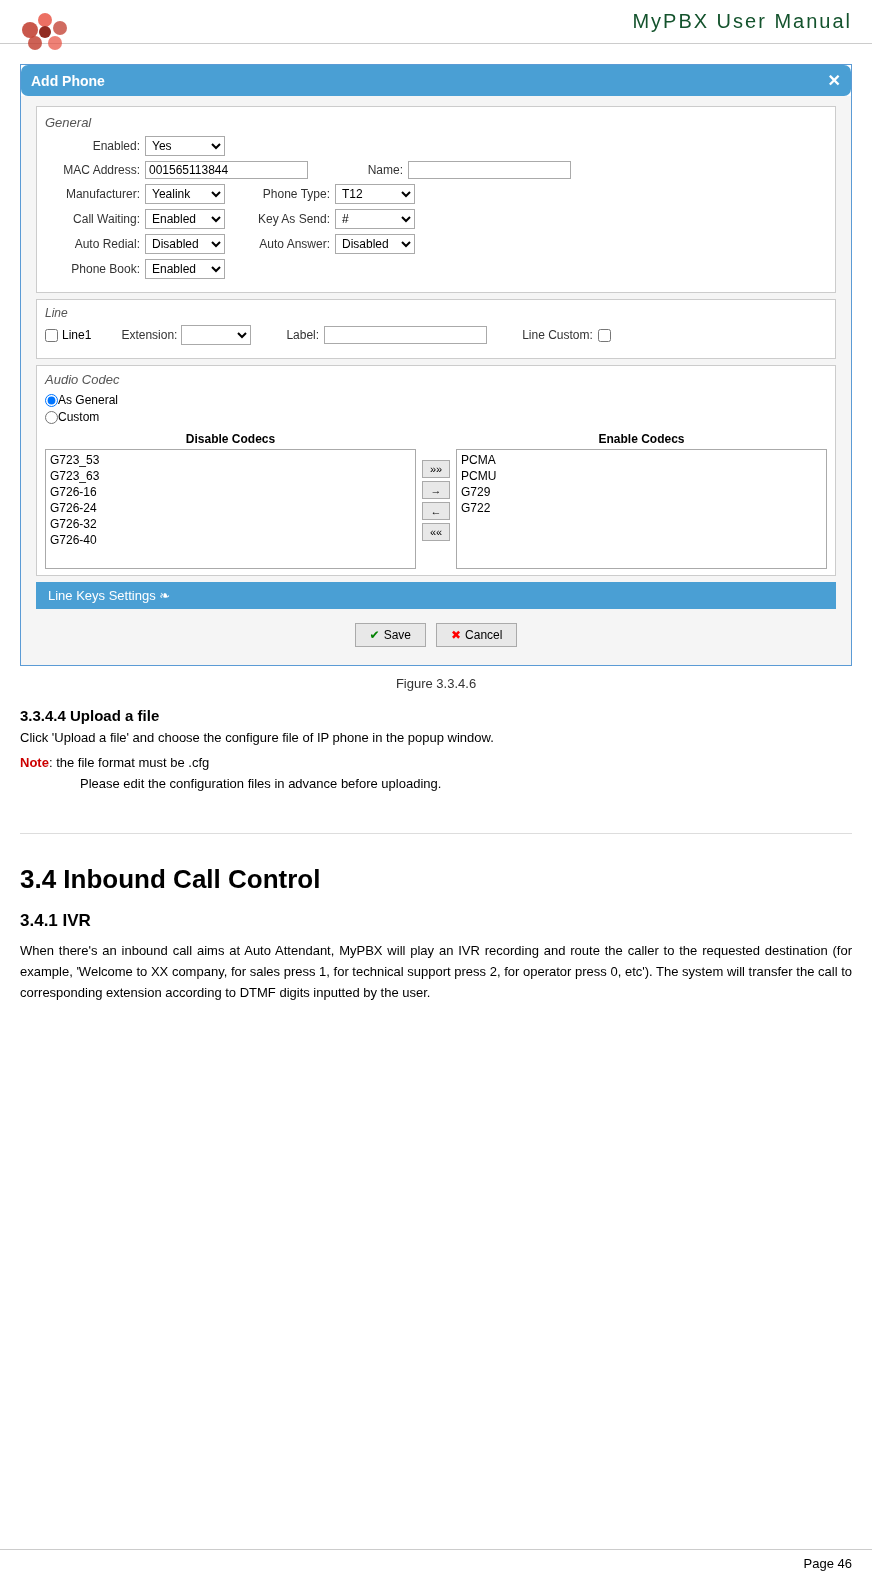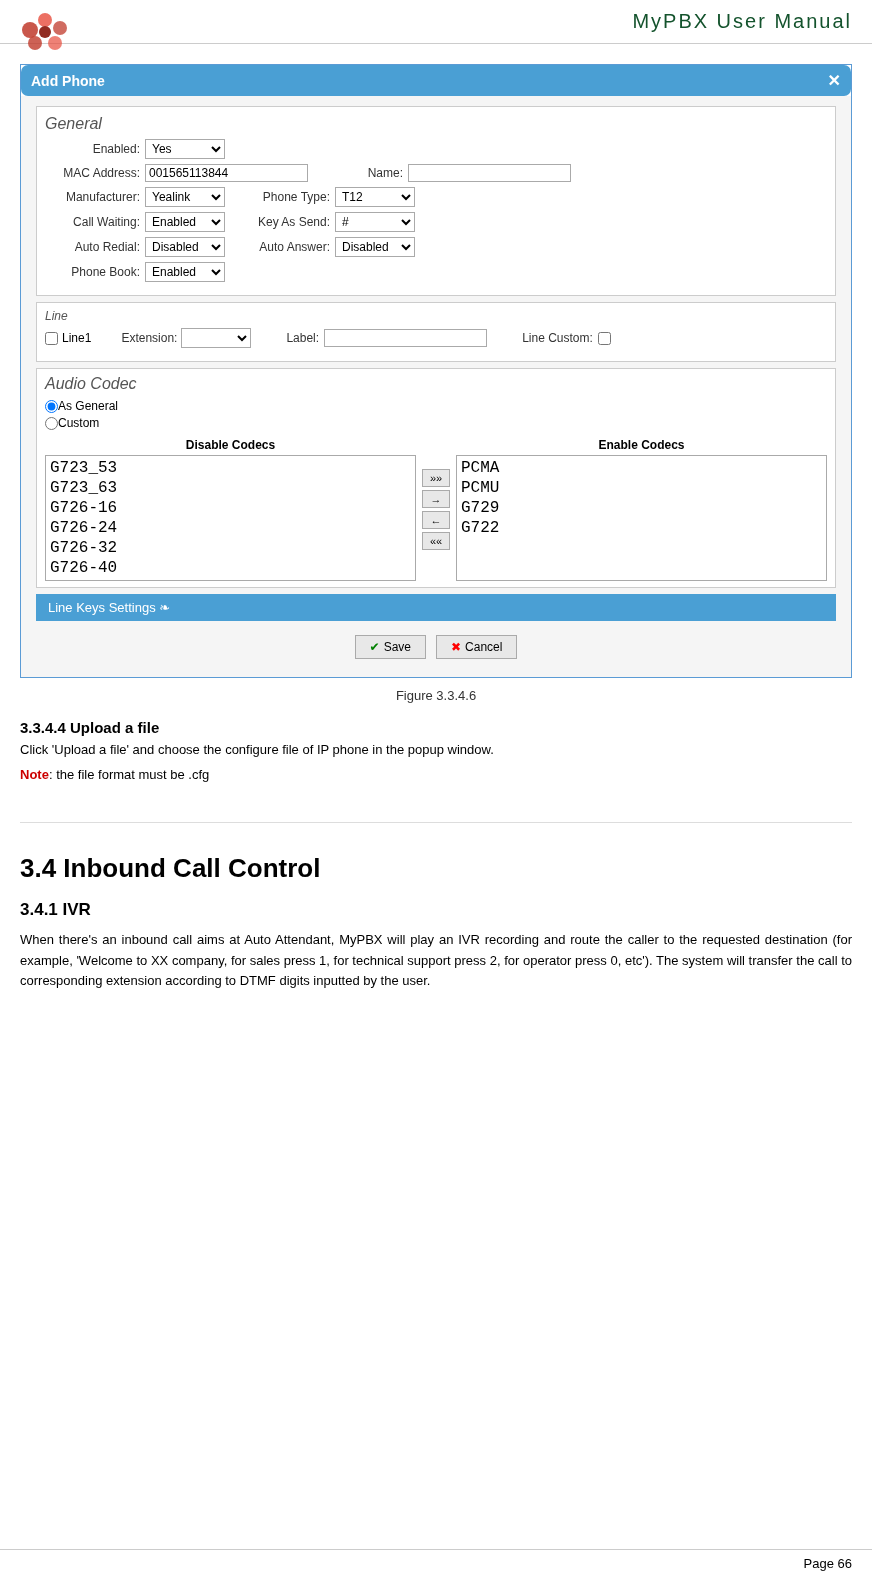--- a/index.html
+++ b/index.html
@@ -54,21 +54,21 @@
       color: #fff;
       font-size: 16px;
       cursor: pointer;
     }
     .dialog-body {
       background: #f5f5f5;
       padding: 10px 15px;
     }
     .section-label {
       color: #555;
-      font-size: 16px;
+      font-size: 13px;
       border-bottom: none;
       margin-bottom: 6px;
       font-style: italic;
     }
     select.small-select {
       font-size: 12px;
       padding: 1px 2px;
       border: 1px solid #aaa;
       background: #fff;
       min-width: 80px;
@@ -125,22 +125,21 @@
       padding: 2px;
     }
     .codec-header {
       text-align: center;
       font-weight: bold;
       font-size: 12px;
       margin-bottom: 3px;
     }
     .codec-list {
       list-style: none;
-      font-size: 16px;
-      font-family: Liberation Mono, monospace;
+      font-size: 12px;
     }
     .codec-list li {
       padding: 1px 2px;
       cursor: pointer;
     }
     .codec-buttons {
       display: flex;
       flex-direction: column;
       justify-content: center;
       gap: 3px;
@@ -438,30 +437,31 @@
   </div>
 
   <div class="figure-caption">Figure 3.3.4.6</div>
 
   <div style="margin-top:14px;">
     <div class="section-heading">3.3.4.4 Upload a file</div>
     <p class="body-text">Click 'Upload a file' and choose the configure file of IP phone in the popup window.</p>
     <div class="note-text">
       <span class="note-keyword">Note</span><span>:</span><span> the file format must be .cfg</span>
     </div>
+    <div class="note-indent">Please edit the configuration files in advance before uploading.</div>
   </div>
 
   <div class="divider-line"></div>
 
   <div>
     <div class="big-section-heading">3.4 Inbound Call Control</div>
   </div>
 
   <div>
     <div class="medium-section-heading">3.4.1 IVR</div>
     <p class="body-text">When there's an inbound call aims at Auto Attendant, MyPBX will play an IVR recording and route the caller to the requested destination (for example, 'Welcome to XX company, for sales press 1, for technical support press 2, for operator press 0, etc'). The system will transfer the call to corresponding extension according to DTMF digits inputted by the user.</p>
   </div>
 
 </div>
 
 <div class="page-footer">
-  <span>Page 66</span>
+  <span>Page 46</span>
 </div>
 
 </body></html>

